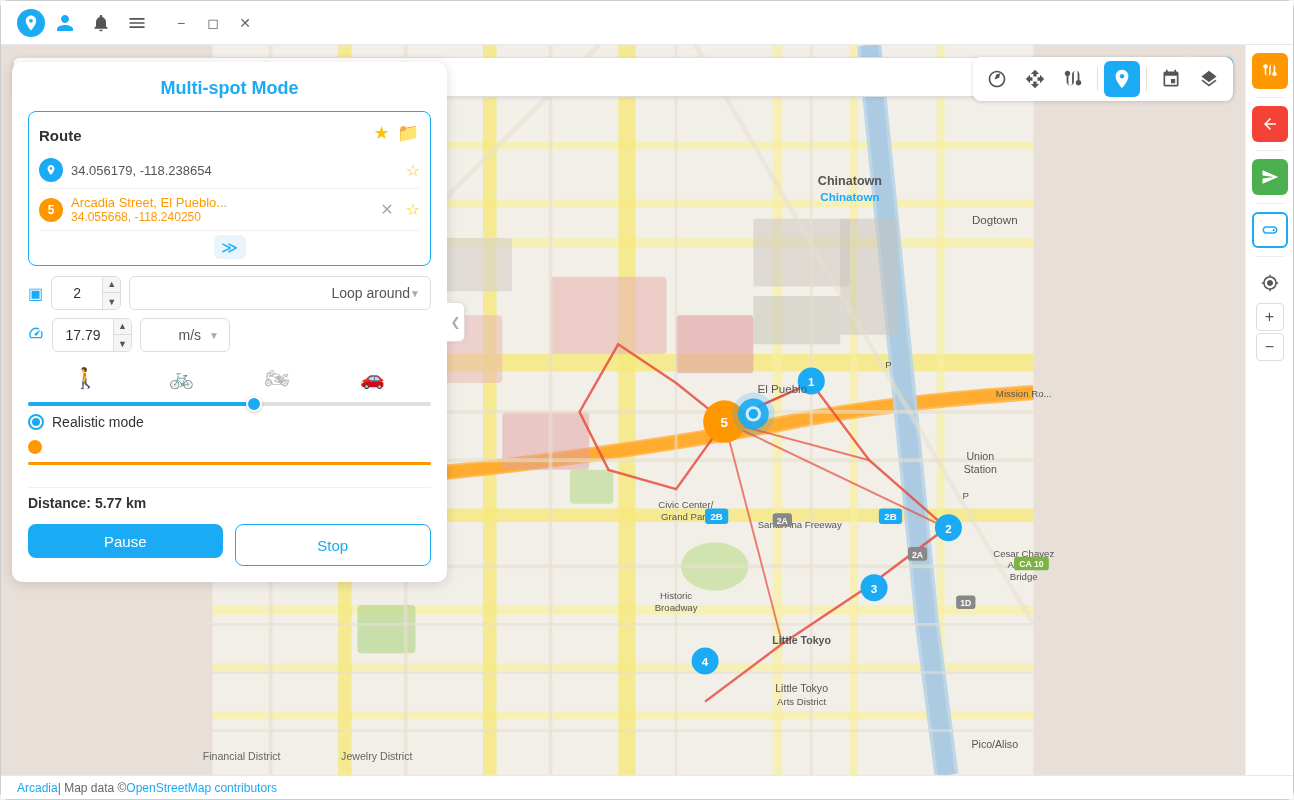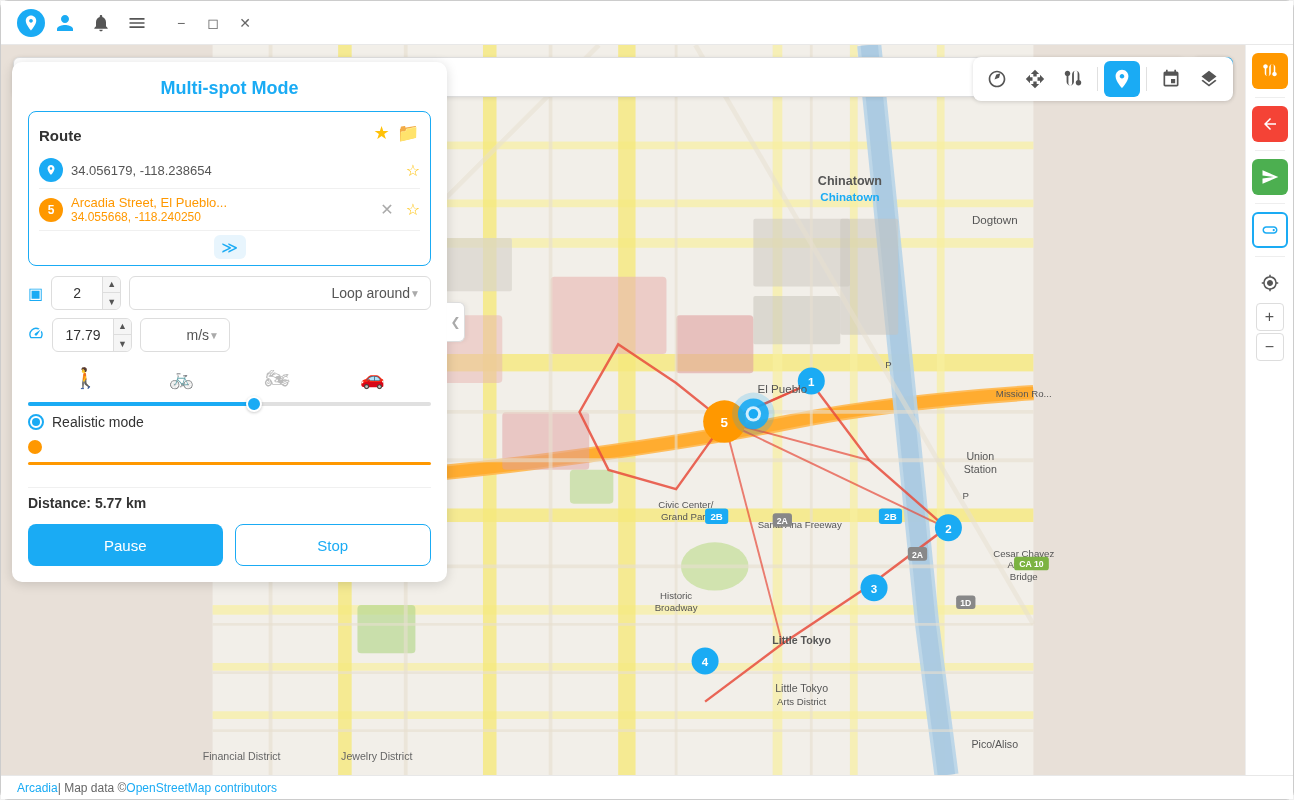--- a/index.html
+++ b/index.html
@@ -97,21 +97,21 @@
     .realistic-label { font-size: 14px; color: #333; }
 
     .progress-bar { margin-top: 10px; }
     .progress-dot { width: 14px; height: 14px; background: #ff9800; border-radius: 50%; display: inline-block; }
     .progress-track { width: 100%; height: 3px; background: #ff9800; border-radius: 2px; margin-top: 4px; }
 
     .distance-row { margin-top: 22px; padding-top: 6px; border-top: 1px solid #f0f0f0; }
     .distance-text { font-size: 14px; font-weight: 600; color: #333; }
 
     .action-btns { display: flex; gap: 12px; margin-top: 12px; }
-    .pause-btn { flex: 1; height: 42px; background: #1aabf4; color: white; border: none; border-radius: 8px; font-size: 15px; font-weight: 500; cursor: pointer; }
+    .pause-btn { flex: 1; height: 34px; background: #1aabf4; color: white; border: none; border-radius: 8px; font-size: 15px; font-weight: 500; cursor: pointer; }
     .stop-btn { flex: 1; height: 42px; background: #fff; color: #1aabf4; border: 1.5px solid #1aabf4; border-radius: 8px; font-size: 15px; font-weight: 500; cursor: pointer; }
 
     .collapse-btn { position: absolute; right: -18px; top: 50%; transform: translateY(-50%); width: 18px; height: 40px; background: #fff; border: 1px solid #ddd; border-left: none; border-radius: 0 6px 6px 0; display: flex; align-items: center; justify-content: center; cursor: pointer; color: #aaa; font-size: 12px; box-shadow: 2px 0 4px rgba(0,0,0,0.05); }
 
     .status-bar { height: 24px; background: #fff; border-top: 1px solid #e8e8e8; display: flex; align-items: center; padding: 0 16px; flex-shrink: 0; }
     .status-text { font-size: 12px; color: #666; }
     .status-link { font-size: 12px; color: #1aabf4; cursor: pointer; }
 
     
     .map-svg { width: 100%; height: 100%; }
@@ -427,21 +427,21 @@
             <path d="M20.38 8.57l-1.23 1.85a8 8 0 0 1-.22 7.58H5.07A8 8 0 0 1 15.58 6.85l1.85-1.23A10 10 0 0 0 3.35 19a2 2 0 0 0 1.72 1h13.85a2 2 0 0 0 1.74-1 10 10 0 0 0-.27-10.44zm-9.79 6.84a2 2 0 0 0 2.83 0l5.66-8.49-8.49 5.66a2 2 0 0 0 0 2.83z"></path>
           </svg>
       </span>
       <div class="speed-input-wrap">
         <input class="speed-input" type="text" value="17.79" style="">
         <div class="number-steppers">
           <button class="step-btn">▲</button>
           <button class="step-btn">▼</button>
         </div>
       </div>
-      <div class="dropdown-select" style="flex: 0 0 90px;">
+      <div class="dropdown-select" style="flex: 0 0 90px; gap: 8px;">
         <span>m/s</span>
         <span class="dropdown-arrow">▼</span>
       </div>
     </div>
 
     <div class="transport-row">
       <span class="transport-icon">🚶</span>
       <span class="transport-icon">🚲</span>
       <span class="transport-icon">🏍</span>
       <span class="transport-icon active">🚗</span>

